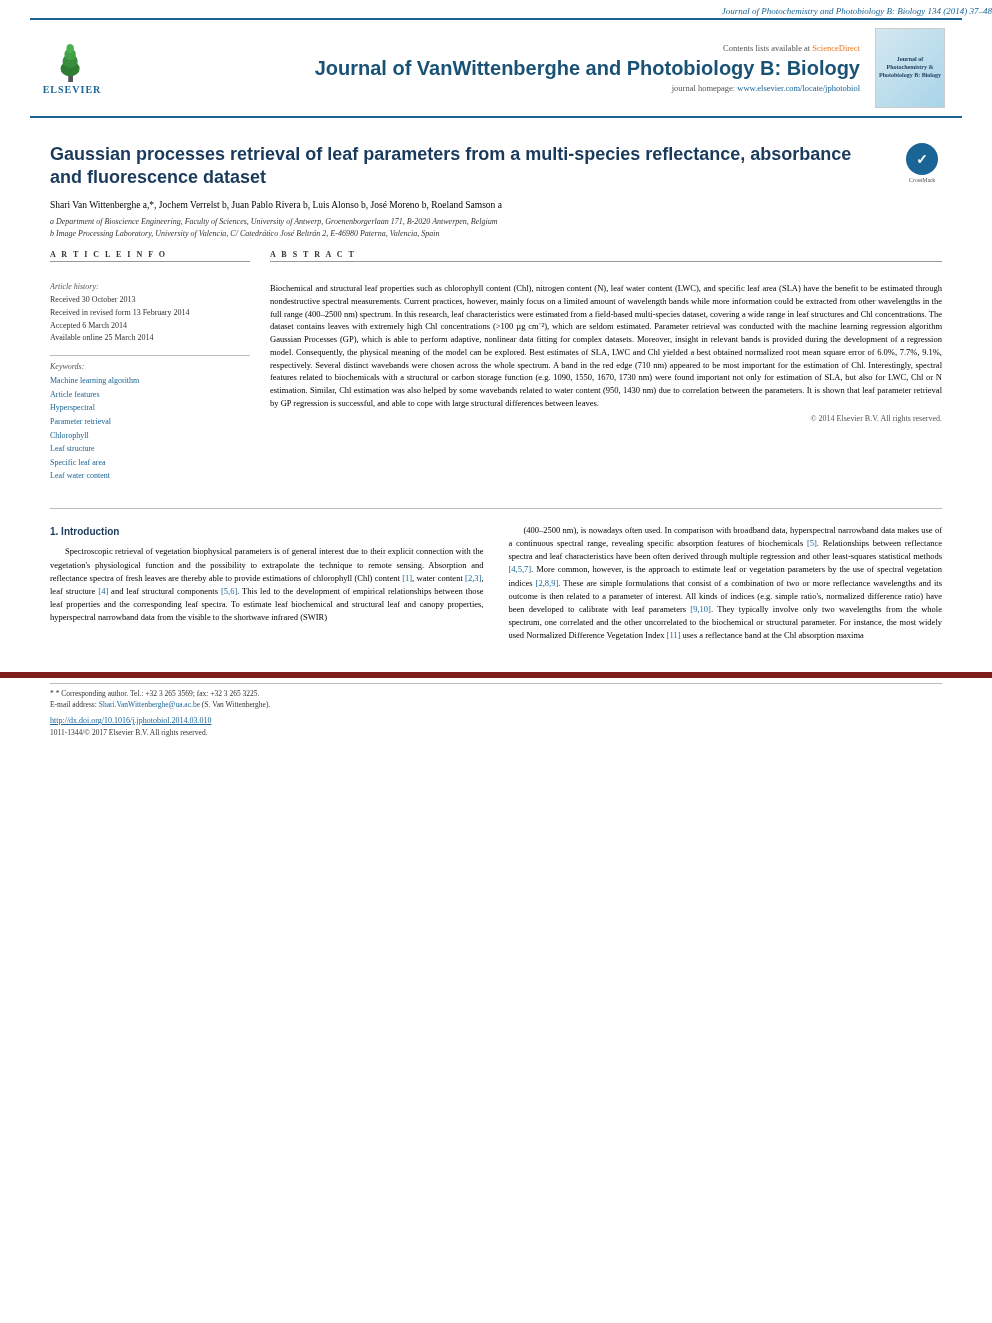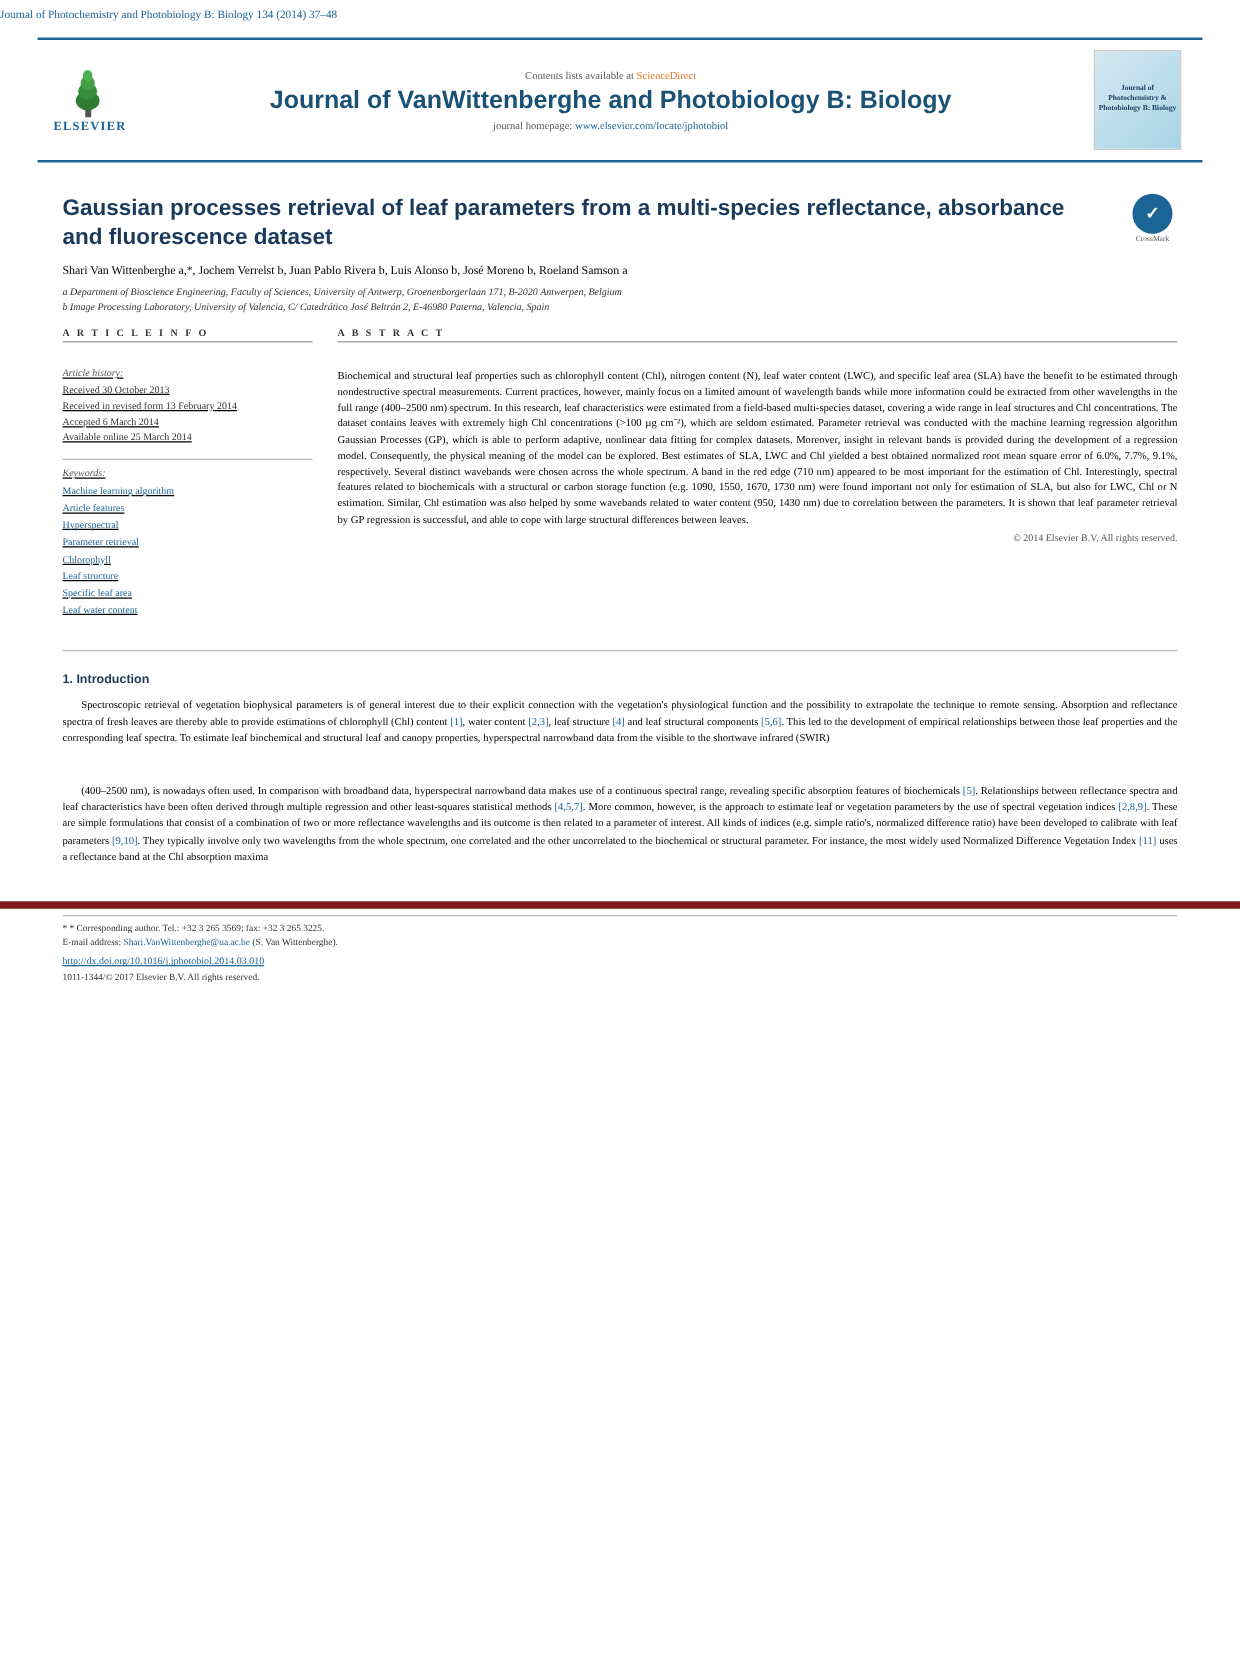--- a/index.html
+++ b/index.html
@@ -7,24 +7,25 @@
       background: #fff;
       font-family: 'Times New Roman', Times, serif;
       font-size: 9.5px;
       color: #000;
       width: 992px;
       min-height: 1323px;
     }
 
     
     .top-journal-bar {
-      text-align: left;
-      padding: 6px 0 14px 0;
+      text-align: right;
+      padding: 6px 0 2px 0;
       font-size: 9px;
       color: #1a6496;
+      font-style: italic;
     }
 
     
     .header-section {
       border-top: 2px solid #1a6496;
       border-bottom: 2px solid #1a6496;
       padding: 8px 12px;
       display: flex;
       align-items: center;
       justify-content: space-between;
@@ -52,21 +53,21 @@
     .elsevier-text {
       font-size: 10px;
       font-weight: bold;
       color: #1a6496;
       letter-spacing: 1px;
       margin-top: 2px;
     }
 
     .header-center {
       flex: 1;
-      text-align: center;
+      text-align: right;
       padding: 0 15px;
     }
 
     .science-direct-link {
       font-size: 8.5px;
       color: #555;
       margin-bottom: 3px;
     }
 
     .science-direct-link a {
@@ -199,21 +200,20 @@
       letter-spacing: 2px;
       text-transform: uppercase;
       color: #333;
       border-bottom: 1px solid #999;
       padding-bottom: 2px;
       margin-bottom: 20px;
     }
 
     .article-info-subsection {
       margin-bottom: 10px;
-      text-decoration: underline;
     }
 
     .article-info-subsection-title {
       font-size: 8px;
       font-style: italic;
       color: #555;
       margin-bottom: 3px;
     }
 
     .article-info-date {
@@ -254,21 +254,20 @@
       margin: 15px 0;
     }
 
     
     .body-two-col {
       display: flex;
       gap: 25px;
       font-size: 8.5px;
       line-height: 1.55;
       text-align: justify;
-      flex-direction: column;
     }
 
     .body-col {
       flex: 1;
     }
 
     .section-heading {
       font-size: 10px;
       font-weight: bold;
       color: #1a3a5c;

